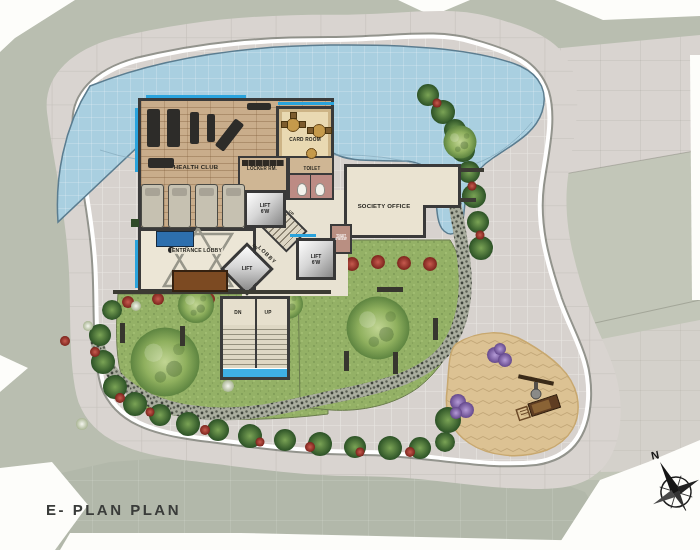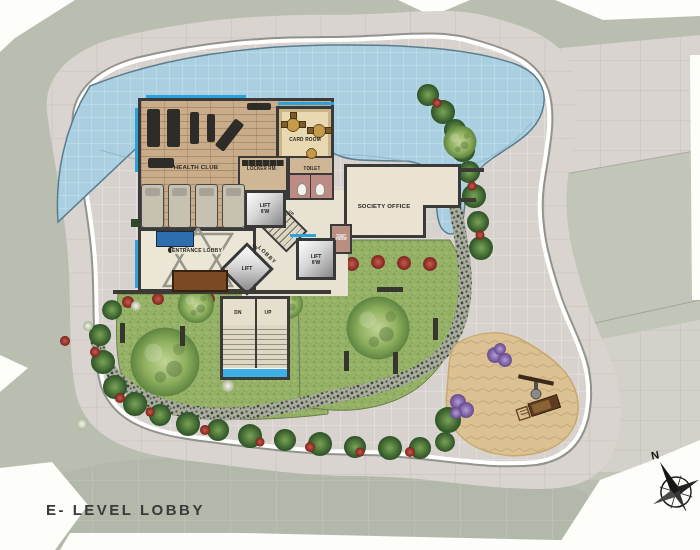--- a/index.html
+++ b/index.html
@@ -363,15 +363,15 @@
   <div class="liftlbl" style="left:341px;top:238px;transform:translate(-50%,-50%) scale(.55);color:#fff;">
     <span>TOILET</span>
       <span>4'WX6'W</span>
   </div>
 
   <div class="lbl" style="left:238px;top:313px;transform:translate(-50%,-50%) scale(.8);">DN</div>
   <div class="lbl" style="left:268px;top:313px;transform:translate(-50%,-50%) scale(.8);">UP</div>
   <div class="lbl" style="left:291px;top:213px;transform:translate(-50%,-50%) rotate(45deg) scale(.65);">UP</div>
   <div class="lbl" style="left:255px;top:247px;transform:translate(-50%,-50%) rotate(45deg) scale(.65);">DN</div>
 
-  <div id="title">E- LEVEL LOBBY</div>
+  <div id="title">E- PLAN PLAN</div>
   <div id="north">N</div>
 </div>
 
 </body></html>

